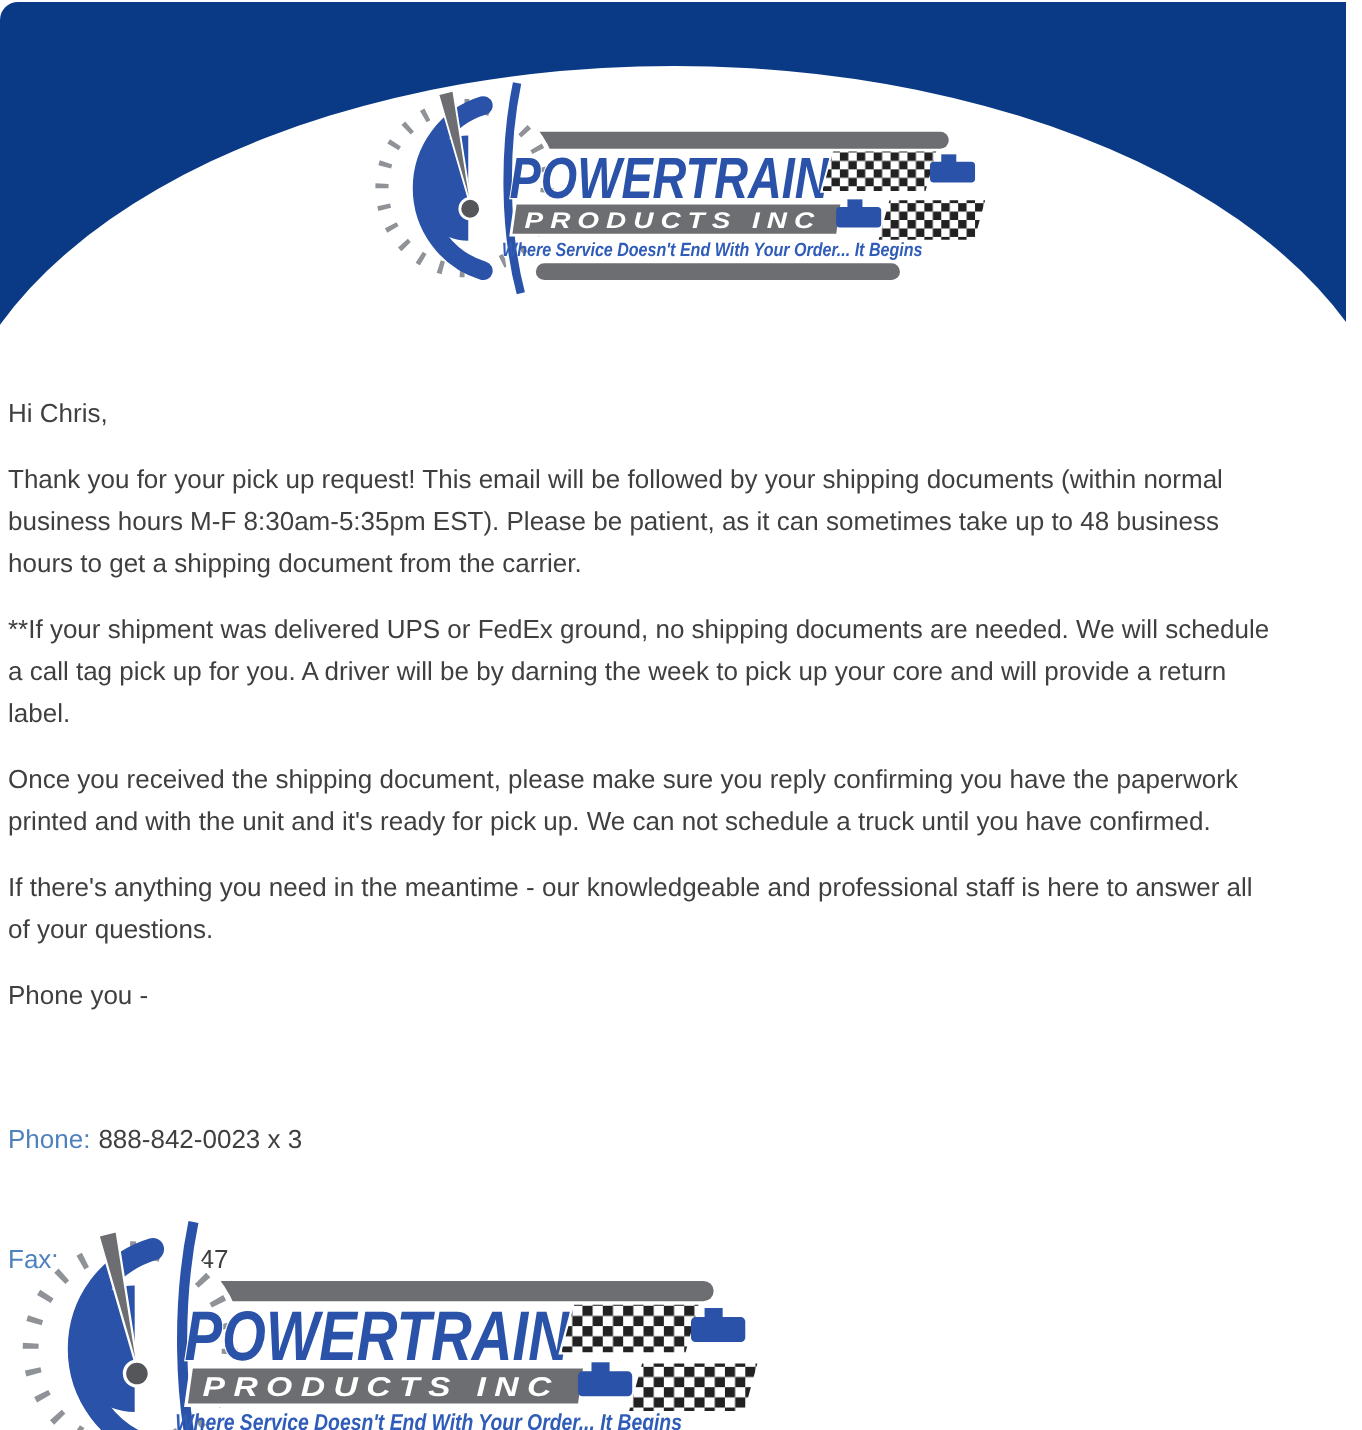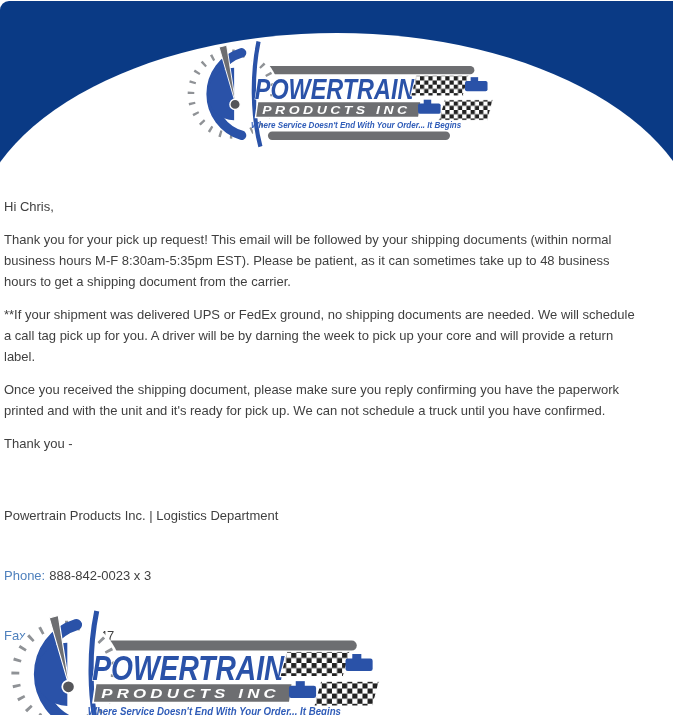--- a/index.html
+++ b/index.html
@@ -115,24 +115,25 @@
   <div class="content">
     <p>Hi Chris,</p>
     <p>Thank you for your pick up request! This email will be followed by your shipping documents (within normal
 business hours M-F 8:30am-5:35pm EST). Please be patient, as it can sometimes take up to 48 business
 hours to get a shipping document from the carrier.</p>
     <p>**If your shipment was delivered UPS or FedEx ground, no shipping documents are needed. We will schedule
 a call tag pick up for you. A driver will be by darning the week to pick up your core and will provide a return
 label.</p>
     <p>Once you received the shipping document, please make sure you reply confirming you have the paperwork
 printed and with the unit and it's ready for pick up. We can not schedule a truck until you have confirmed.</p>
-    <p>Thank you -</p>
+    <p>If there's anything you need in the meantime - our knowledgeable and professional staff is here to answer all
+of your questions.</p>
+    <p>Phone you -</p>
 
     <div class="sig">
-      <div>Powertrain Products Inc. | Logistics Department</div>
       <div><span class="lbl">Phone:</span><span>888-842-0023 x 3</span></div>
       <div><span class="lbl">Fax:</span><span>410-643-3247</span></div>
       
     </div>
   </div>
 
   <svg class="logo-bottom" viewBox="0 0 340 130">
     <use href="#ppi-logo"></use>
   </svg>
 

